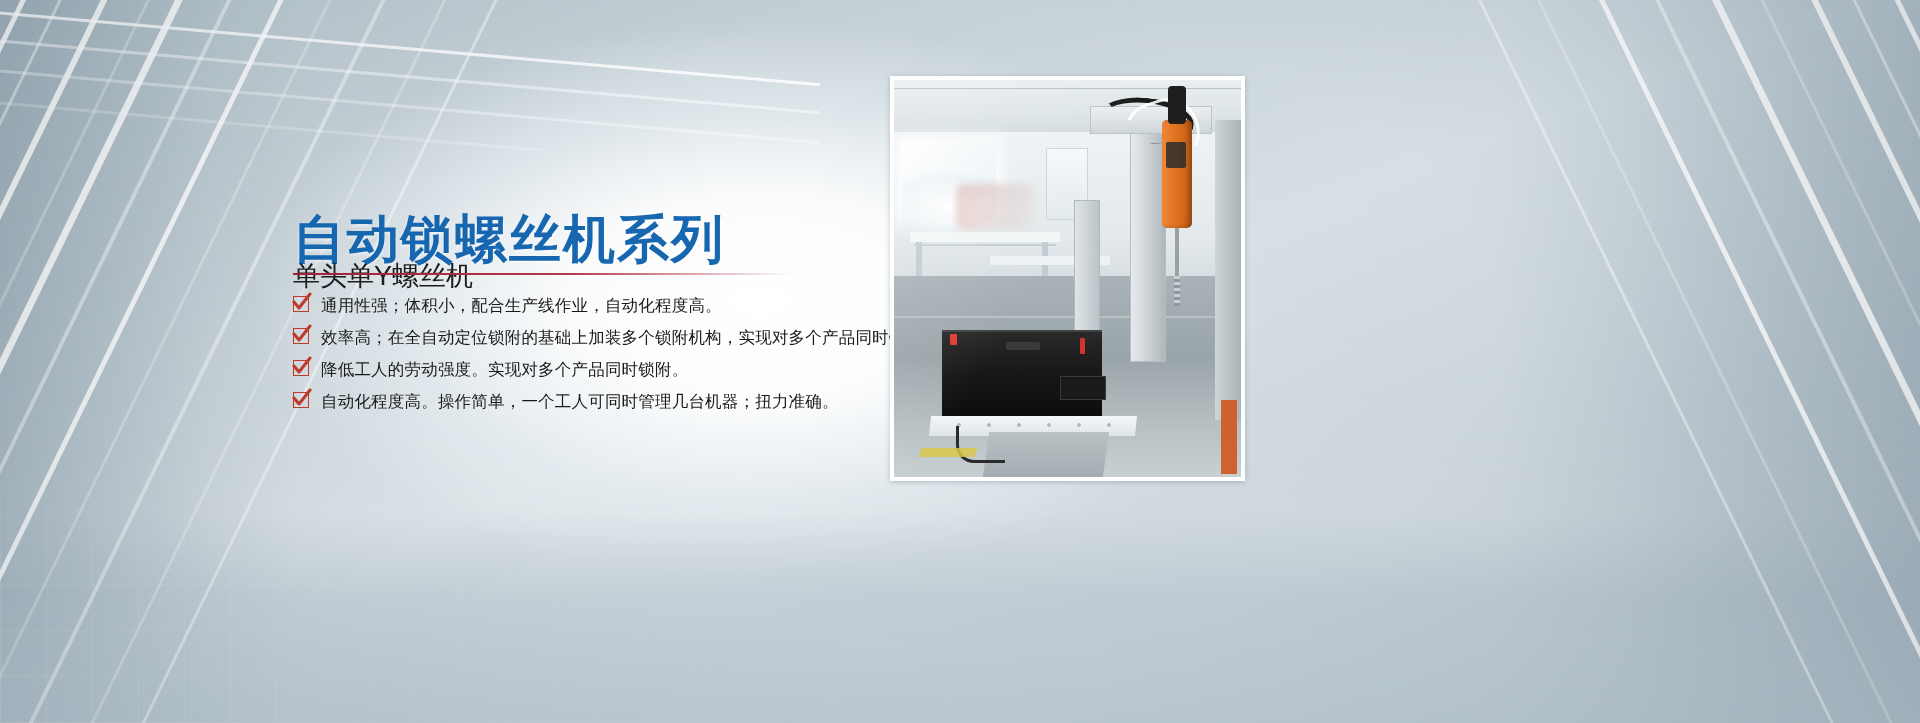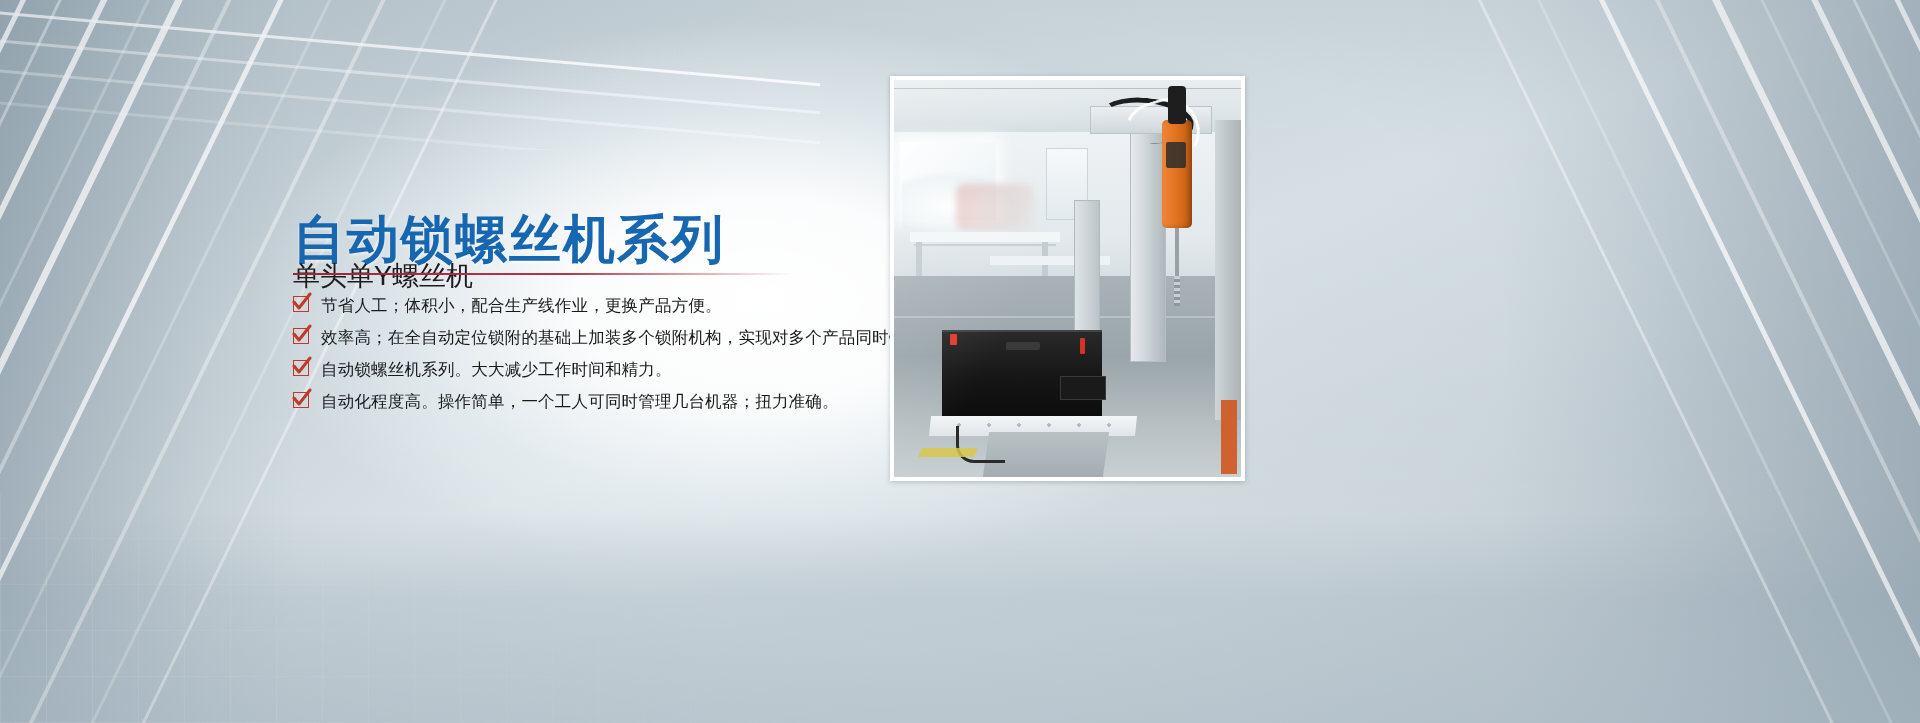--- a/index.html
+++ b/index.html
@@ -206,39 +206,39 @@
     <div class="divider"></div>
 
     <div class="bullets">
 
       <div class="bullet">
         <span class="chk">
           <svg width="20" height="22" viewBox="0 0 20 22">
               <path d="M2 10 L7 16 L18 2" stroke="#c0392b" stroke-width="3" fill="none" stroke-linecap="round" stroke-linejoin="round"></path>
             </svg>
         </span>
-        <span class="btxt">节省人工；体积小，配合生产线作业，更换产品方便。</span>
+        <span class="btxt">通用性强；体积小，配合生产线作业，自动化程度高。</span>
       </div>
 
       <div class="bullet">
         <span class="chk">
           <svg width="20" height="22" viewBox="0 0 20 22">
               <path d="M2 10 L7 16 L18 2" stroke="#c0392b" stroke-width="3" fill="none" stroke-linecap="round" stroke-linejoin="round"></path>
             </svg>
         </span>
         <span class="btxt">效率高；在全自动定位锁附的基础上加装多个锁附机构，实现对多个产品同时锁附。</span>
       </div>
 
       <div class="bullet">
         <span class="chk">
           <svg width="20" height="22" viewBox="0 0 20 22">
               <path d="M2 10 L7 16 L18 2" stroke="#c0392b" stroke-width="3" fill="none" stroke-linecap="round" stroke-linejoin="round"></path>
             </svg>
         </span>
-        <span class="btxt">自动锁螺丝机系列。大大减少工作时间和精力。</span>
+        <span class="btxt">降低工人的劳动强度。实现对多个产品同时锁附。</span>
       </div>
 
       <div class="bullet">
         <span class="chk">
           <svg width="20" height="22" viewBox="0 0 20 22">
               <path d="M2 10 L7 16 L18 2" stroke="#c0392b" stroke-width="3" fill="none" stroke-linecap="round" stroke-linejoin="round"></path>
             </svg>
         </span>
         <span class="btxt">自动化程度高。操作简单，一个工人可同时管理几台机器；扭力准确。</span>
       </div>

